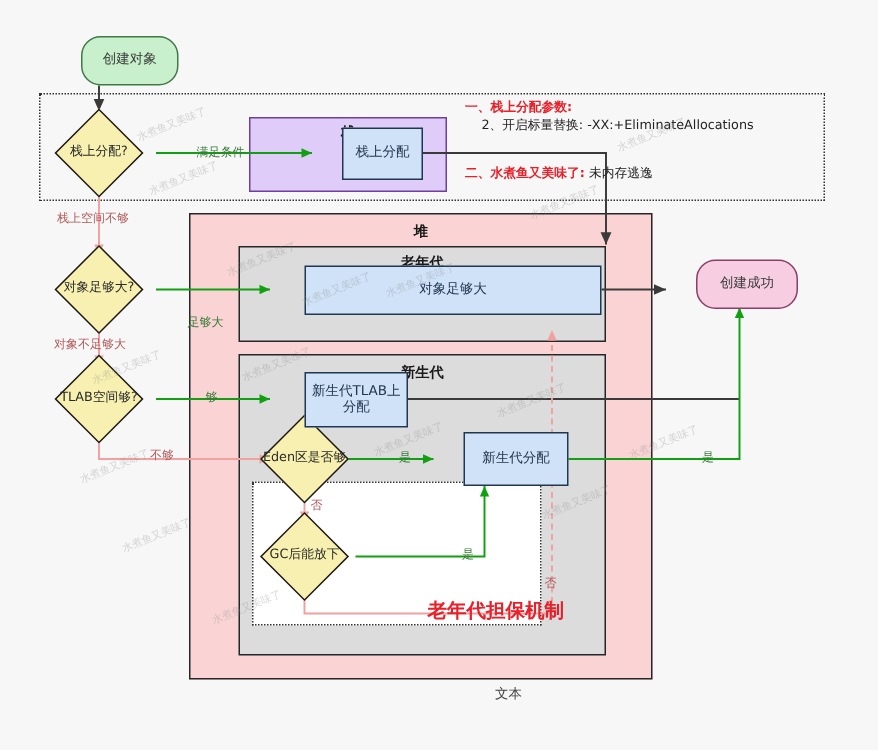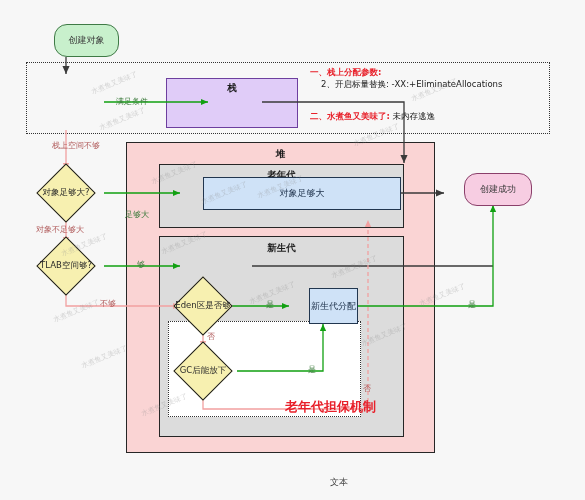--- a/index.html
+++ b/index.html
@@ -47,21 +47,21 @@
   .elabel.g{color:#3a7a3a;}
   .elabel.r{color:#b05a5a;}
 
   
   .anno{position:absolute;font-size:8.5px;color:#222;line-height:1.45;white-space:nowrap;}
   .anno .hd{color:#e8202a;font-weight:bold;}
   .anno .sub{padding-left:11px;}
   .anno .mono{font-family:"DejaVu Sans","Liberation Sans",sans-serif;}
 
   .redlabel{position:absolute;font-size:13px;font-weight:bold;color:#e8202a;white-space:nowrap;}
-  .footnote{position:absolute;font-size:9px;color:#444;margin-top:20px;}
+  .footnote{position:absolute;font-size:9px;color:#444;}
 
   
   .wm{position:absolute;font-size:7px;color:rgba(140,140,140,.34);
       transform:rotate(-22deg);white-space:nowrap;pointer-events:none;}
 </style>
 </head>
 <body>
 
 <div id="stage">
 
@@ -148,20 +148,24 @@
   </svg>
 
   <div class="node term start" style="left:34px;top:24px;width:65px;height:33px;">
     <span>创建对象</span>
   </div>
 
   <div class="node term end" style="left:444px;top:173px;width:68px;height:33px;">
     <span>创建成功</span>
   </div>
 
+  <div class="dia" style="left:28px;top:73px;width:76px;height:58px;">
+    <div class="shape" style="left:17px;top:8px;width:42px;height:42px;"></div>
+    <div class="txt">栈上分配?</div>
+  </div>
 
   <div class="dia" style="left:28px;top:164px;width:76px;height:58px;">
     <div class="shape" style="left:17px;top:8px;width:42px;height:42px;"></div>
     <div class="txt">对象足够大?</div>
   </div>
 
   <div class="dia" style="left:28px;top:237px;width:76px;height:58px;">
     <div class="shape" style="left:17px;top:8px;width:42px;height:42px;"></div>
     <div class="txt">TLAB空间够?</div>
   </div>
@@ -169,32 +173,38 @@
   <div class="dia" style="left:165px;top:277px;width:76px;height:58px;">
     <div class="shape" style="left:17px;top:8px;width:42px;height:42px;"></div>
     <div class="txt">Eden区是否够</div>
   </div>
 
   <div class="dia" style="left:165px;top:342px;width:76px;height:58px;">
     <div class="shape" style="left:17px;top:8px;width:42px;height:42px;"></div>
     <div class="txt">GC后能放下</div>
   </div>
 
+  <div class="node proc" style="left:208px;top:85px;width:54px;height:35px;">
+    <span>栈上分配</span>
+  </div>
 
   <div class="node proc" style="left:183px;top:177px;width:198px;height:33px;">
     <span>对象足够大</span>
   </div>
 
-
-  <div class="node proc" style="left:289px;top:288px;width:49px;height:36px;">
+  <div class="node proc" style="left:183px;top:248px;width:69px;height:37px;">
+    <span style="padding:0 3px;">新生代TLAB上分配</span>
+  </div>
+
+  <div class="node proc" style="left:289px;top:288px;width:70px;height:36px;">
     <span>新生代分配</span>
   </div>
 
-  <div class="elabel g" style="left:116px;top:96px;">满足条件</div>
-  <div class="elabel r" style="left:52px;top:140px;">栈上空间不够</div>
+  <div class="elabel g" style="left:131px;top:96px;">满足条件</div>
+  <div class="elabel r" style="left:38px;top:140px;">栈上空间不够</div>
   <div class="elabel g" style="left:125px;top:186px;margin-top:23px;">足够大</div>
   <div class="elabel r" style="left:36px;top:224px;">对象不足够大</div>
   <div class="elabel g" style="left:137px;top:259px;">够</div>
   <div class="elabel r" style="left:100px;top:298px;">不够</div>
   <div class="elabel g" style="left:266px;top:299px;">是</div>
   <div class="elabel r" style="left:207px;top:331px;">否</div>
   <div class="elabel g" style="left:308px;top:364px;">是</div>
   <div class="elabel g" style="left:468px;top:299px;">是</div>
   <div class="elabel r" style="left:363px;top:383px;">否</div>
 

